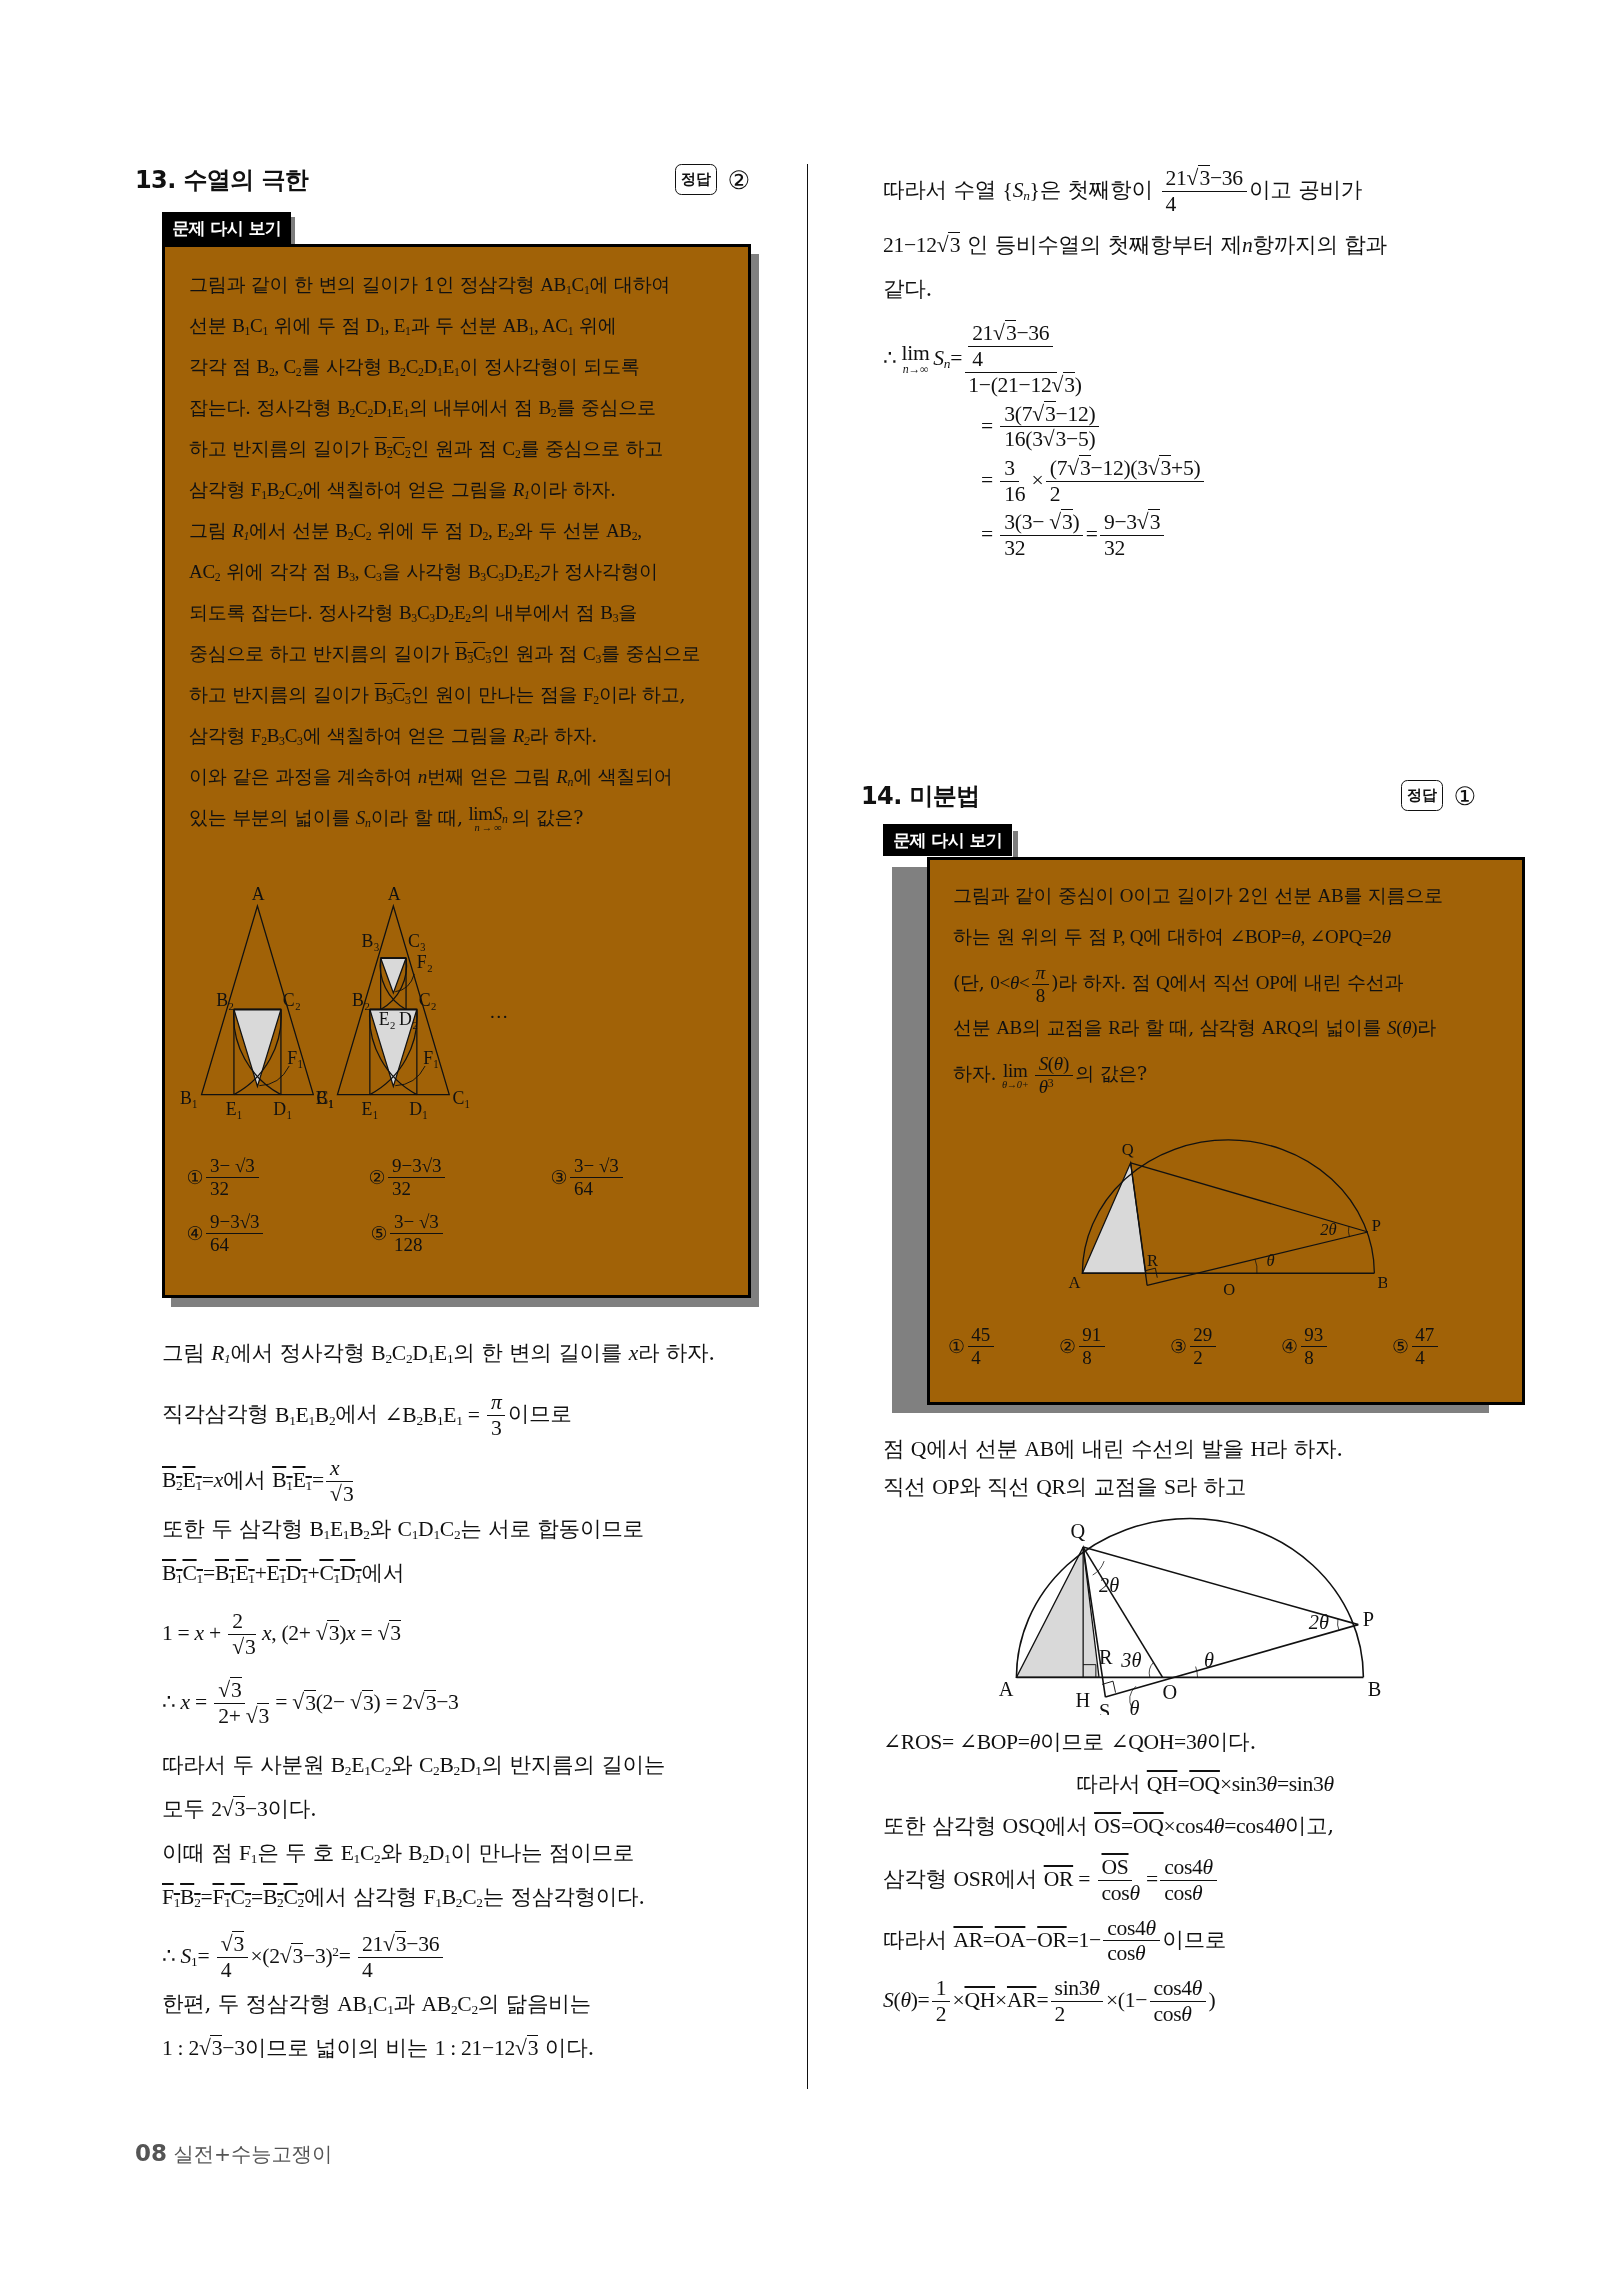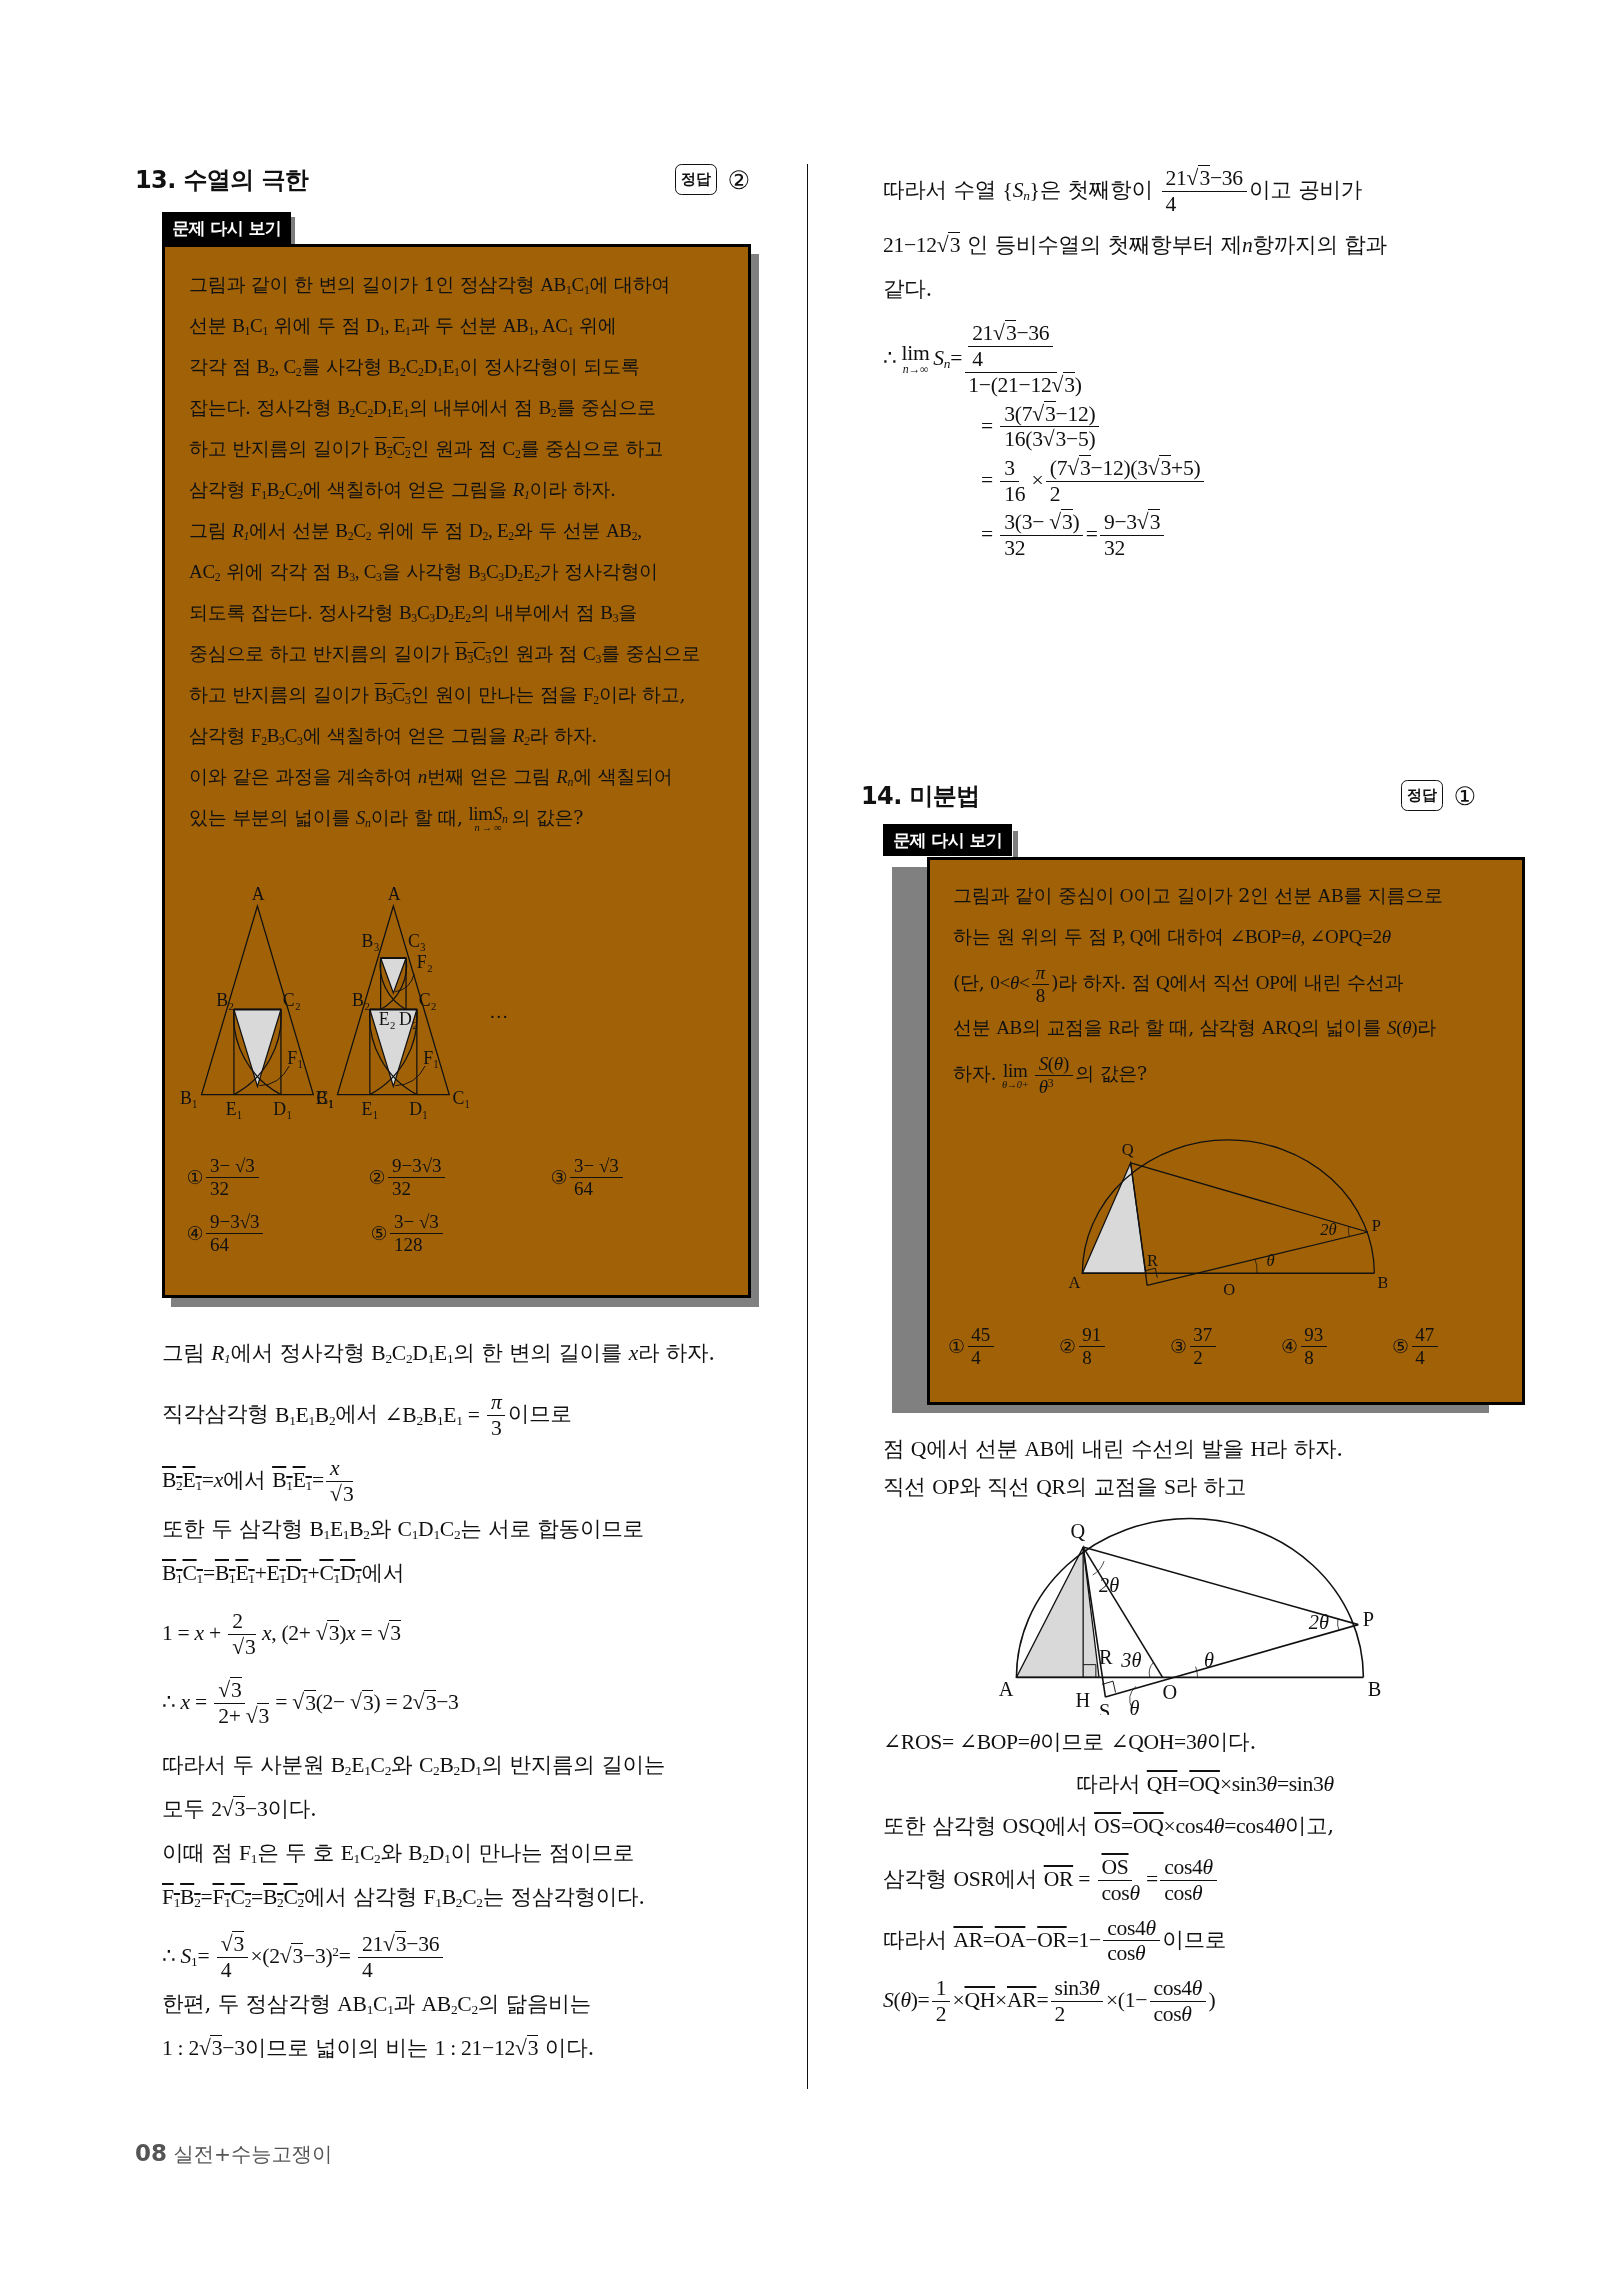--- a/index.html
+++ b/index.html
@@ -323,21 +323,21 @@
     <div class="choice math" style="width:111px;">
         <span>②</span>
         <span class="frac">
           <span class="num">91</span>
           <span class="den">8</span>
         </span>
       </div>
     <div class="choice math" style="width:111px;">
         <span>③</span>
         <span class="frac">
-          <span class="num">37</span>
+          <span class="num">29</span>
           <span class="den">2</span>
         </span>
       </div>
     <div class="choice math" style="width:111px;">
         <span>④</span>
         <span class="frac">
           <span class="num">93</span>
           <span class="den">8</span>
         </span>
       </div>

